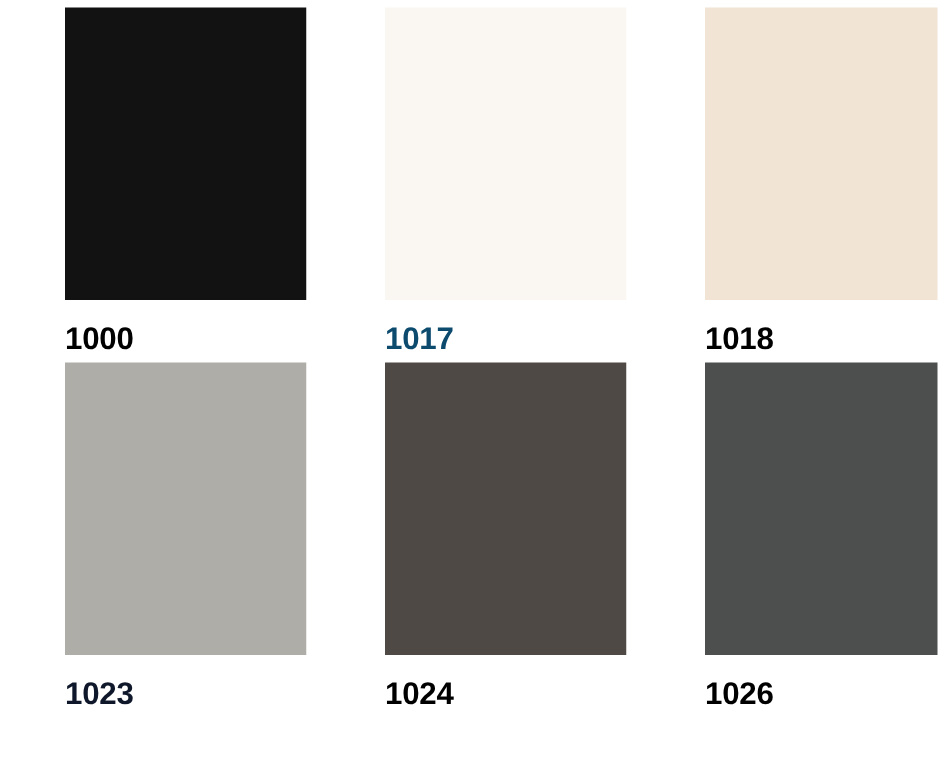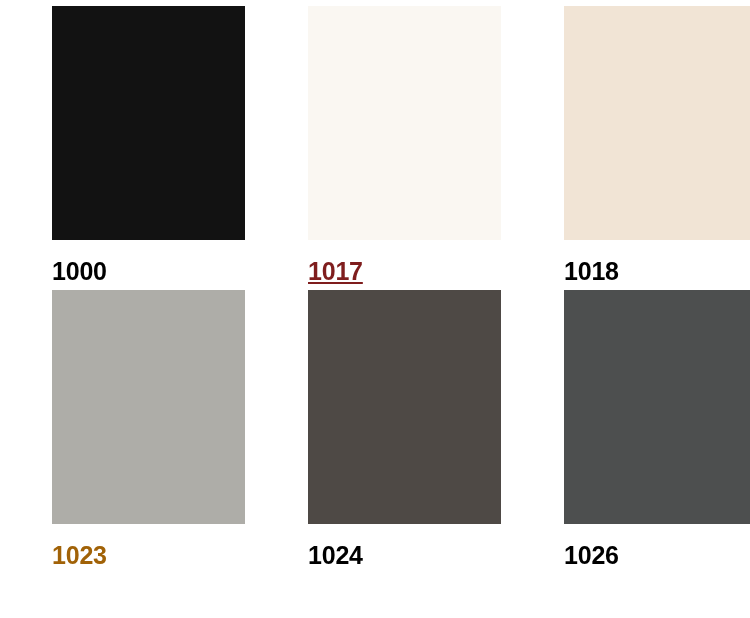--- a/index.html
+++ b/index.html
@@ -65,31 +65,31 @@
 <div class="palette">
   <div class="swatch-grid">
 
     <div class="swatch-cell row-1">
       <div class="swatch-chip" style="background-color: rgb(18, 18, 18);"></div>
       <div class="swatch-label" style="color: rgb(0, 0, 0);">1000</div>
     </div>
 
     <div class="swatch-cell row-1">
       <div class="swatch-chip" style="background-color: rgb(250, 247, 242);"></div>
-      <div class="swatch-label" style="color: #7f1d1d; text-decoration: underline;">1017</div>
+      <div class="swatch-label" style="color: #0c4a6e;">1017</div>
     </div>
 
     <div class="swatch-cell row-1">
       <div class="swatch-chip" style="background-color: rgb(241, 228, 213);"></div>
       <div class="swatch-label" style="color: rgb(0, 0, 0);">1018</div>
     </div>
 
     <div class="swatch-cell row-2">
       <div class="swatch-chip" style="background-color: rgb(174, 173, 168);"></div>
-      <div class="swatch-label" style="color: #a16207;">1023</div>
+      <div class="swatch-label" style="color: #0f172a;">1023</div>
     </div>
 
     <div class="swatch-cell row-2">
       <div class="swatch-chip" style="background-color: rgb(78, 73, 69);"></div>
       <div class="swatch-label" style="color: #000000;">1024</div>
     </div>
 
     <div class="swatch-cell row-2">
       <div class="swatch-chip" style="background-color: rgb(77, 79, 79);"></div>
       <div class="swatch-label" style="color: rgb(0, 0, 0);">1026</div>

